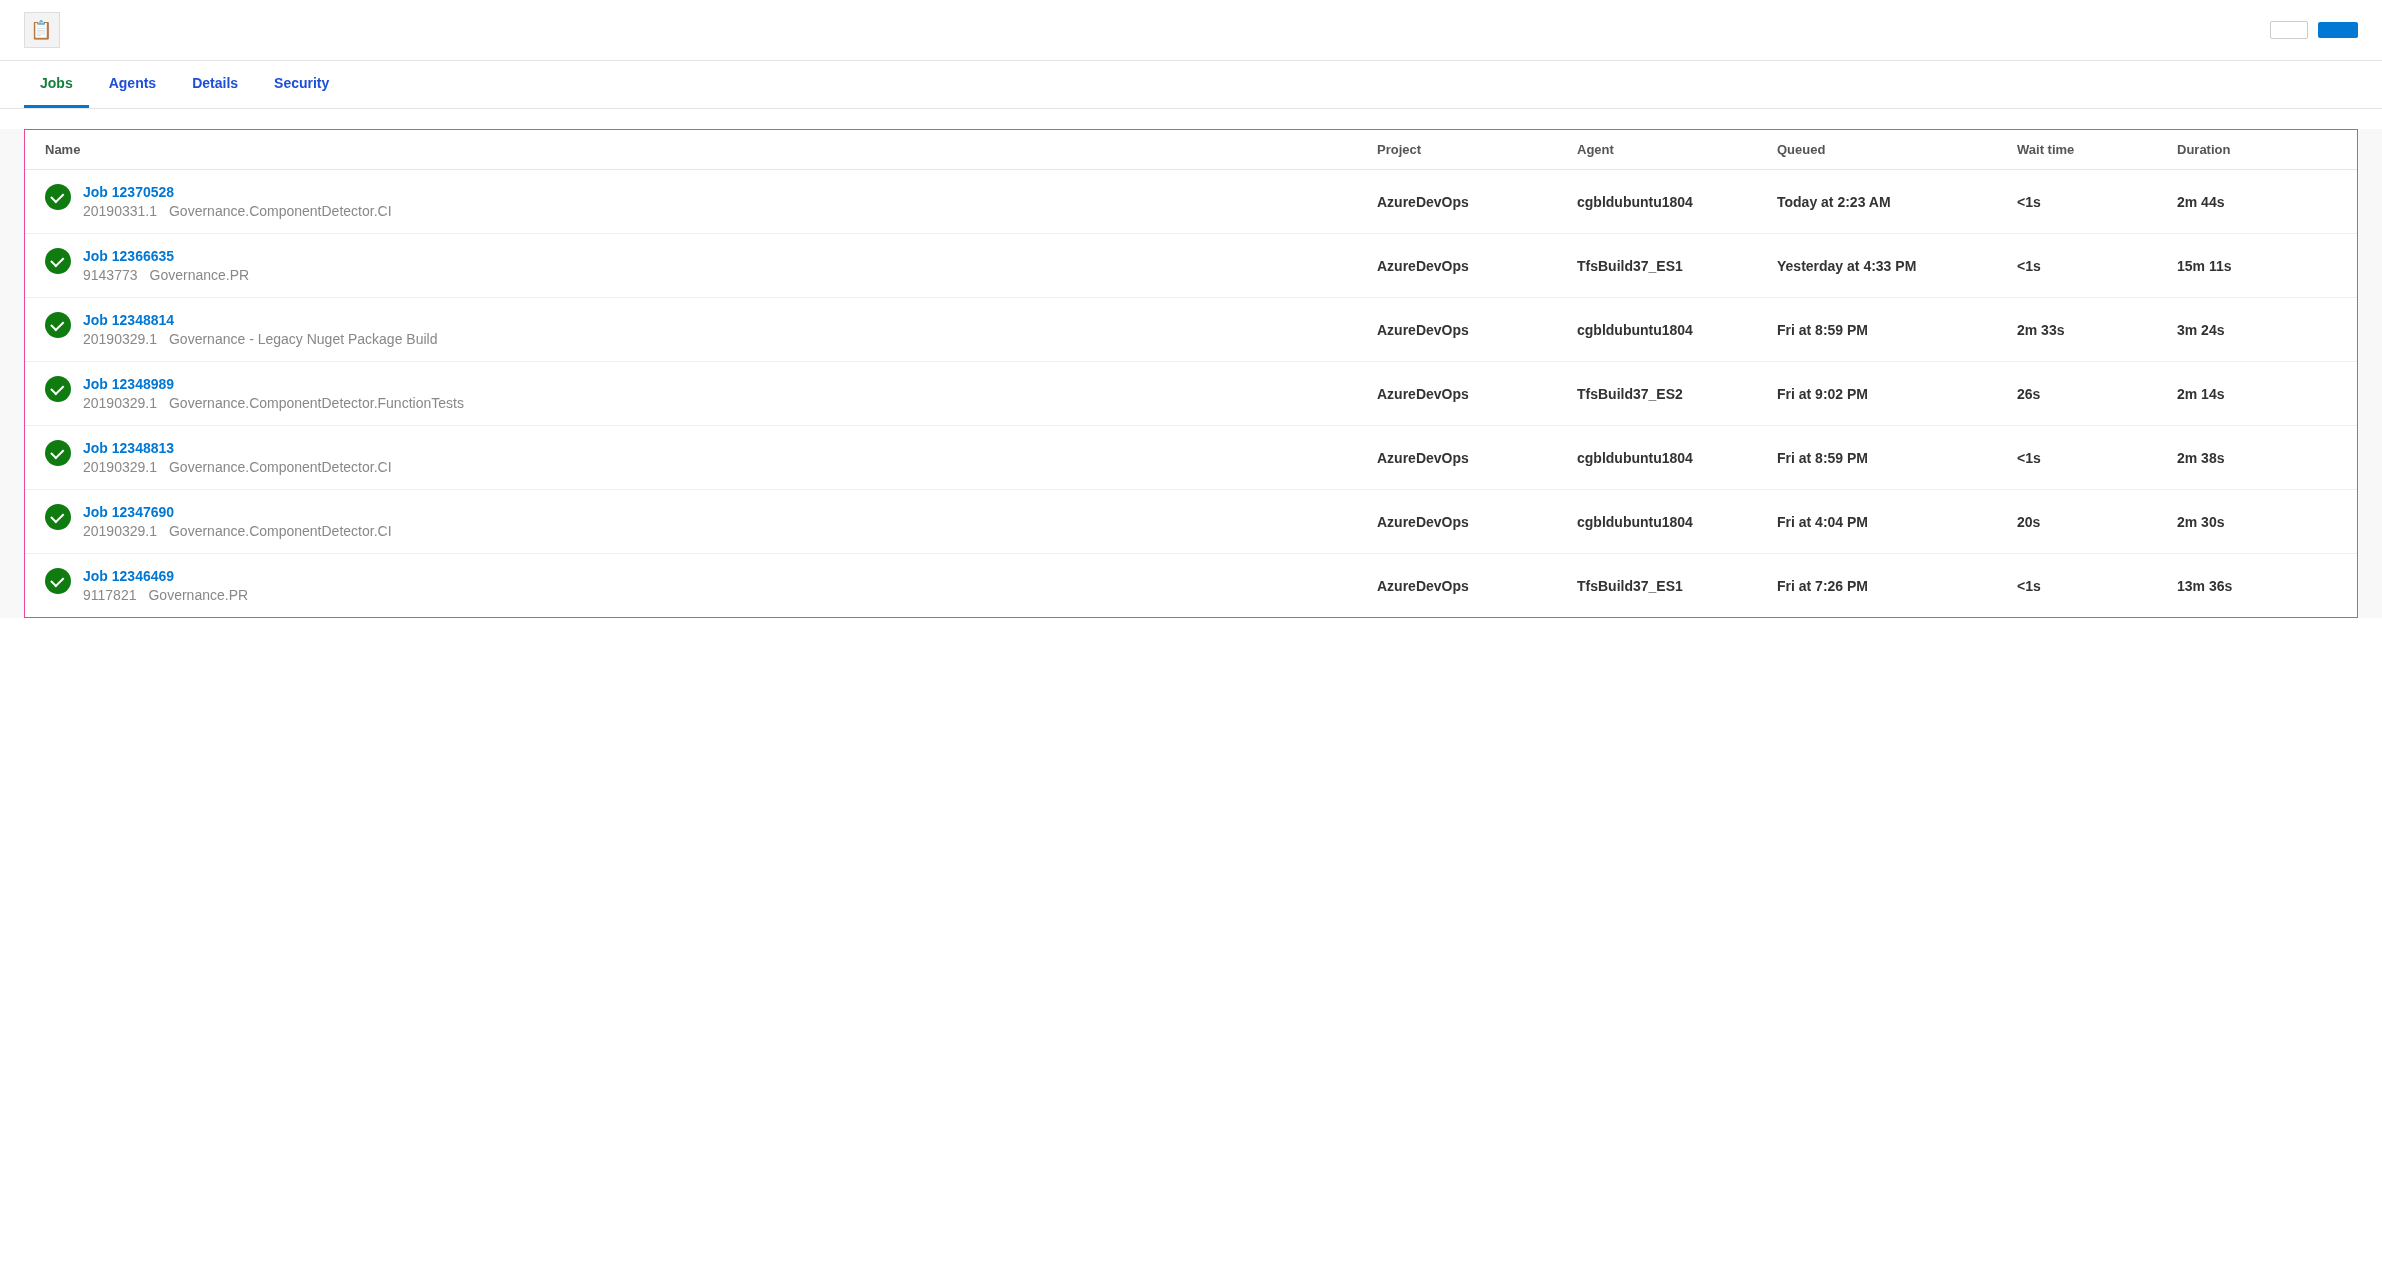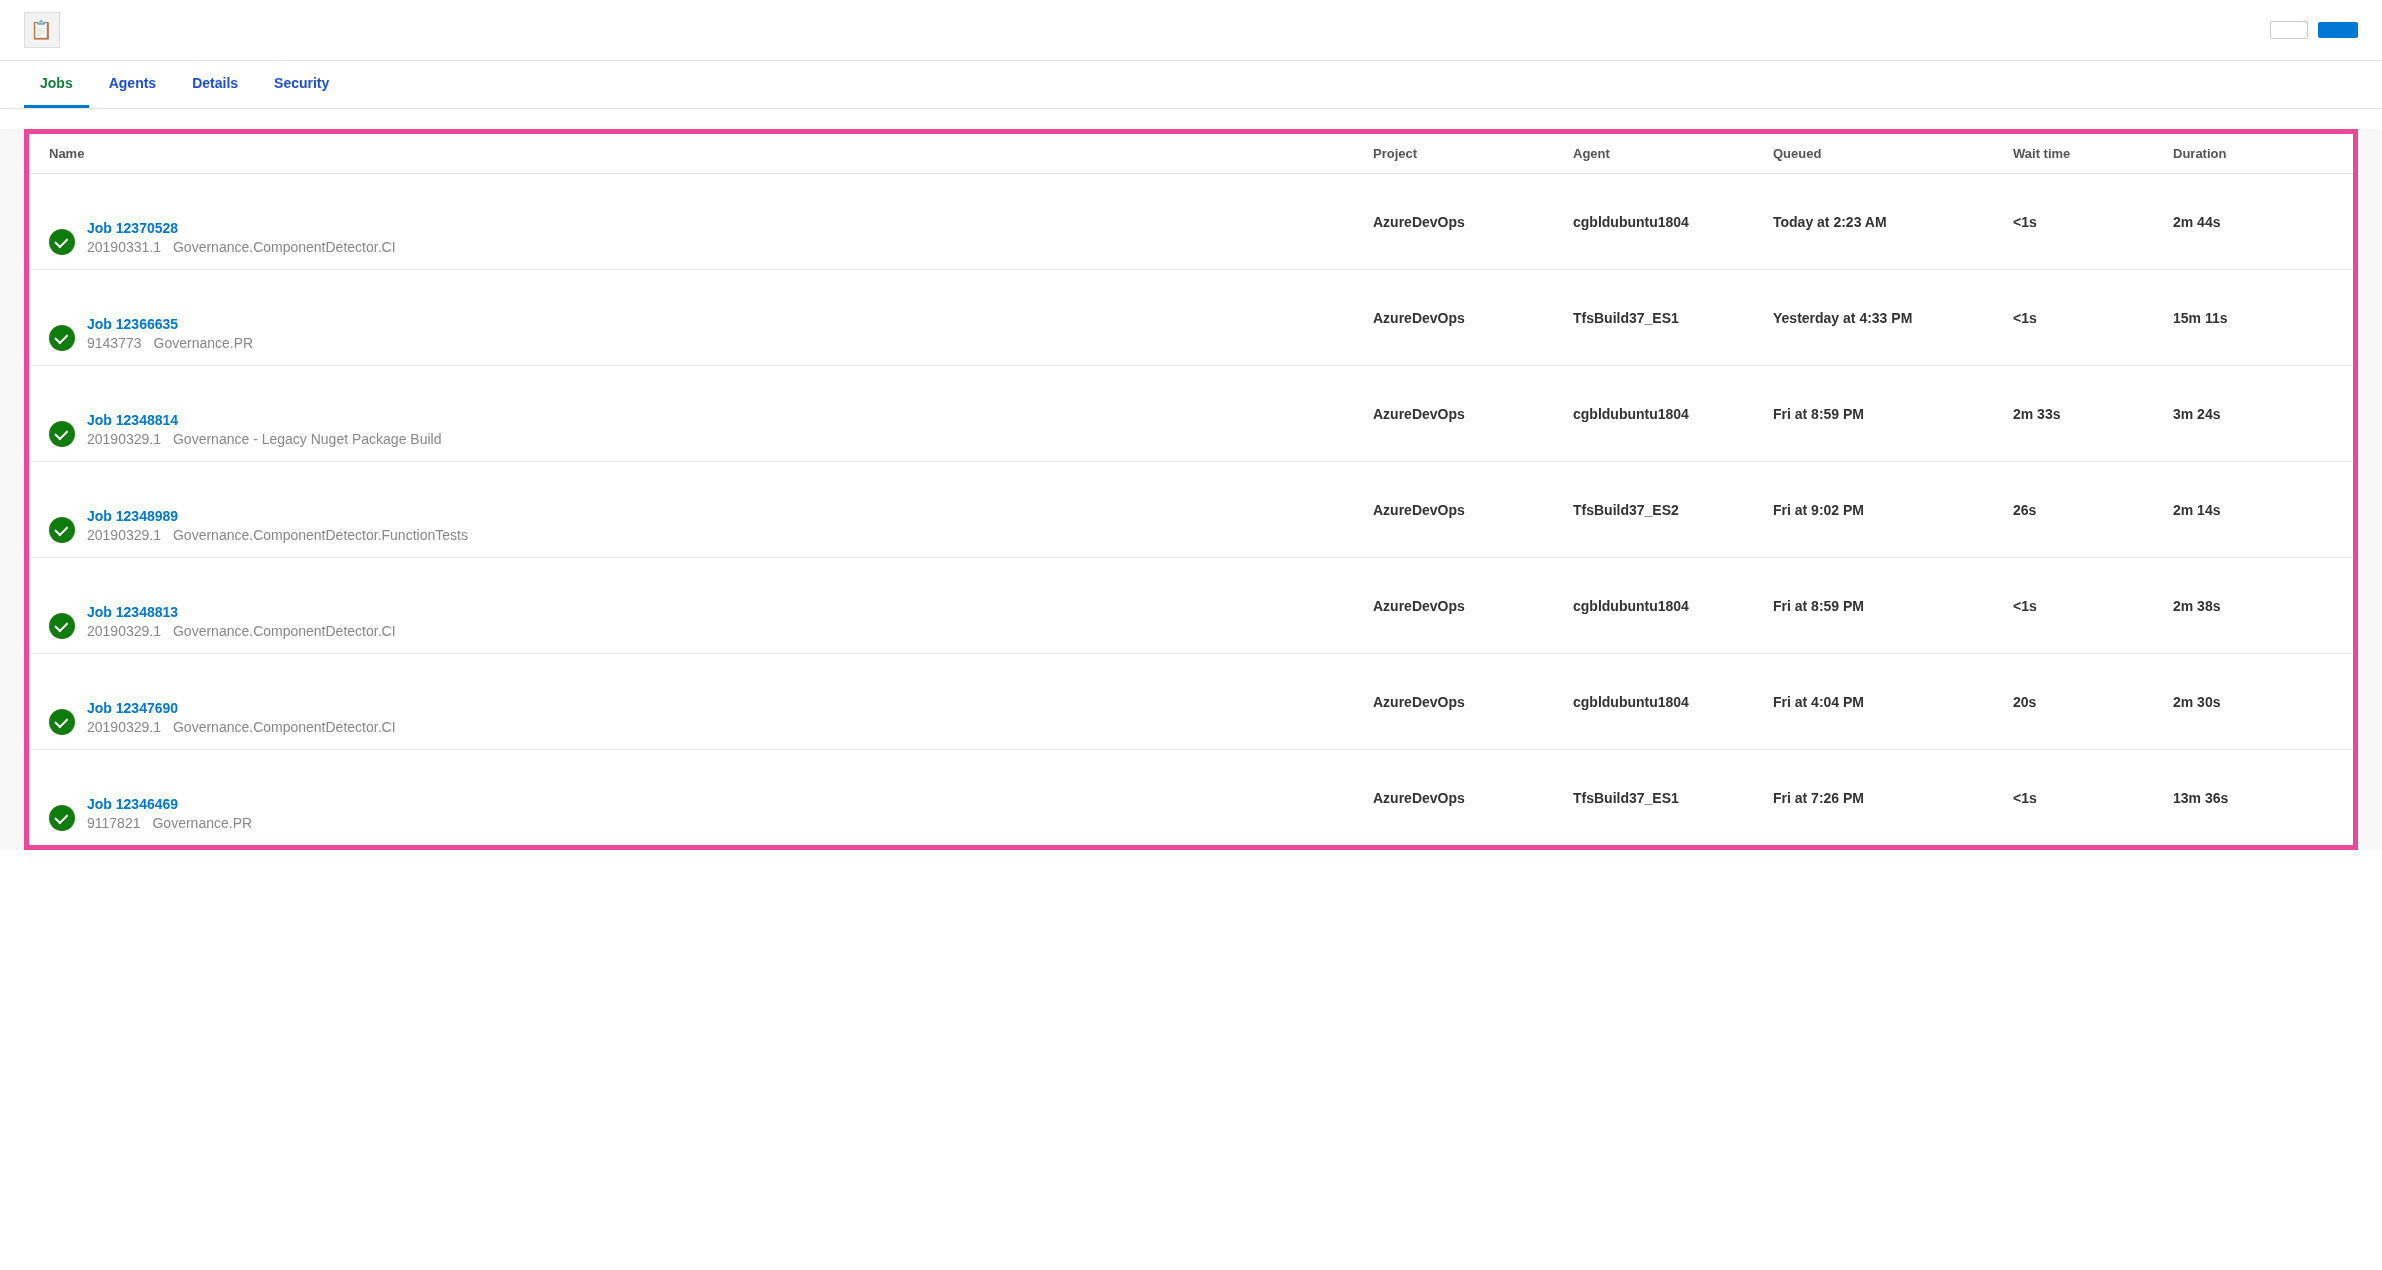--- a/index.html
+++ b/index.html
@@ -81,21 +81,21 @@
     }
 
     .content {
       padding: 0;
       background: #f8f8f8;
     }
 
     .table-container {
       background: #14532d;
       margin: 20px 24px;
-      border: 5px solid #ec4899;
+      border: 1px solid #ec4899;
     }
 
     .table-header {
       display: grid;
       grid-template-columns: 1fr 200px 200px 240px 160px 160px;
       padding: 12px 20px;
       border-bottom: 1px solid #e5e5e5;
       background: #fff;
     }
     .col-header {
@@ -111,23 +111,22 @@
       border-bottom: 1px solid #eee;
       align-items: center;
       background: #fff;
     }
     .table-row:last-child {
       border-bottom: none;
     }
 
     .job-cell {
       display: flex;
-      align-items: flex-end;
+      align-items: flex-start;
       gap: 12px;
-      margin-top: 32px;
     }
     .status-icon {
       width: 26px;
       height: 26px;
       border-radius: 50%;
       background: #107c10;
       display: flex;
       align-items: center;
       justify-content: center;
       flex-shrink: 0;

